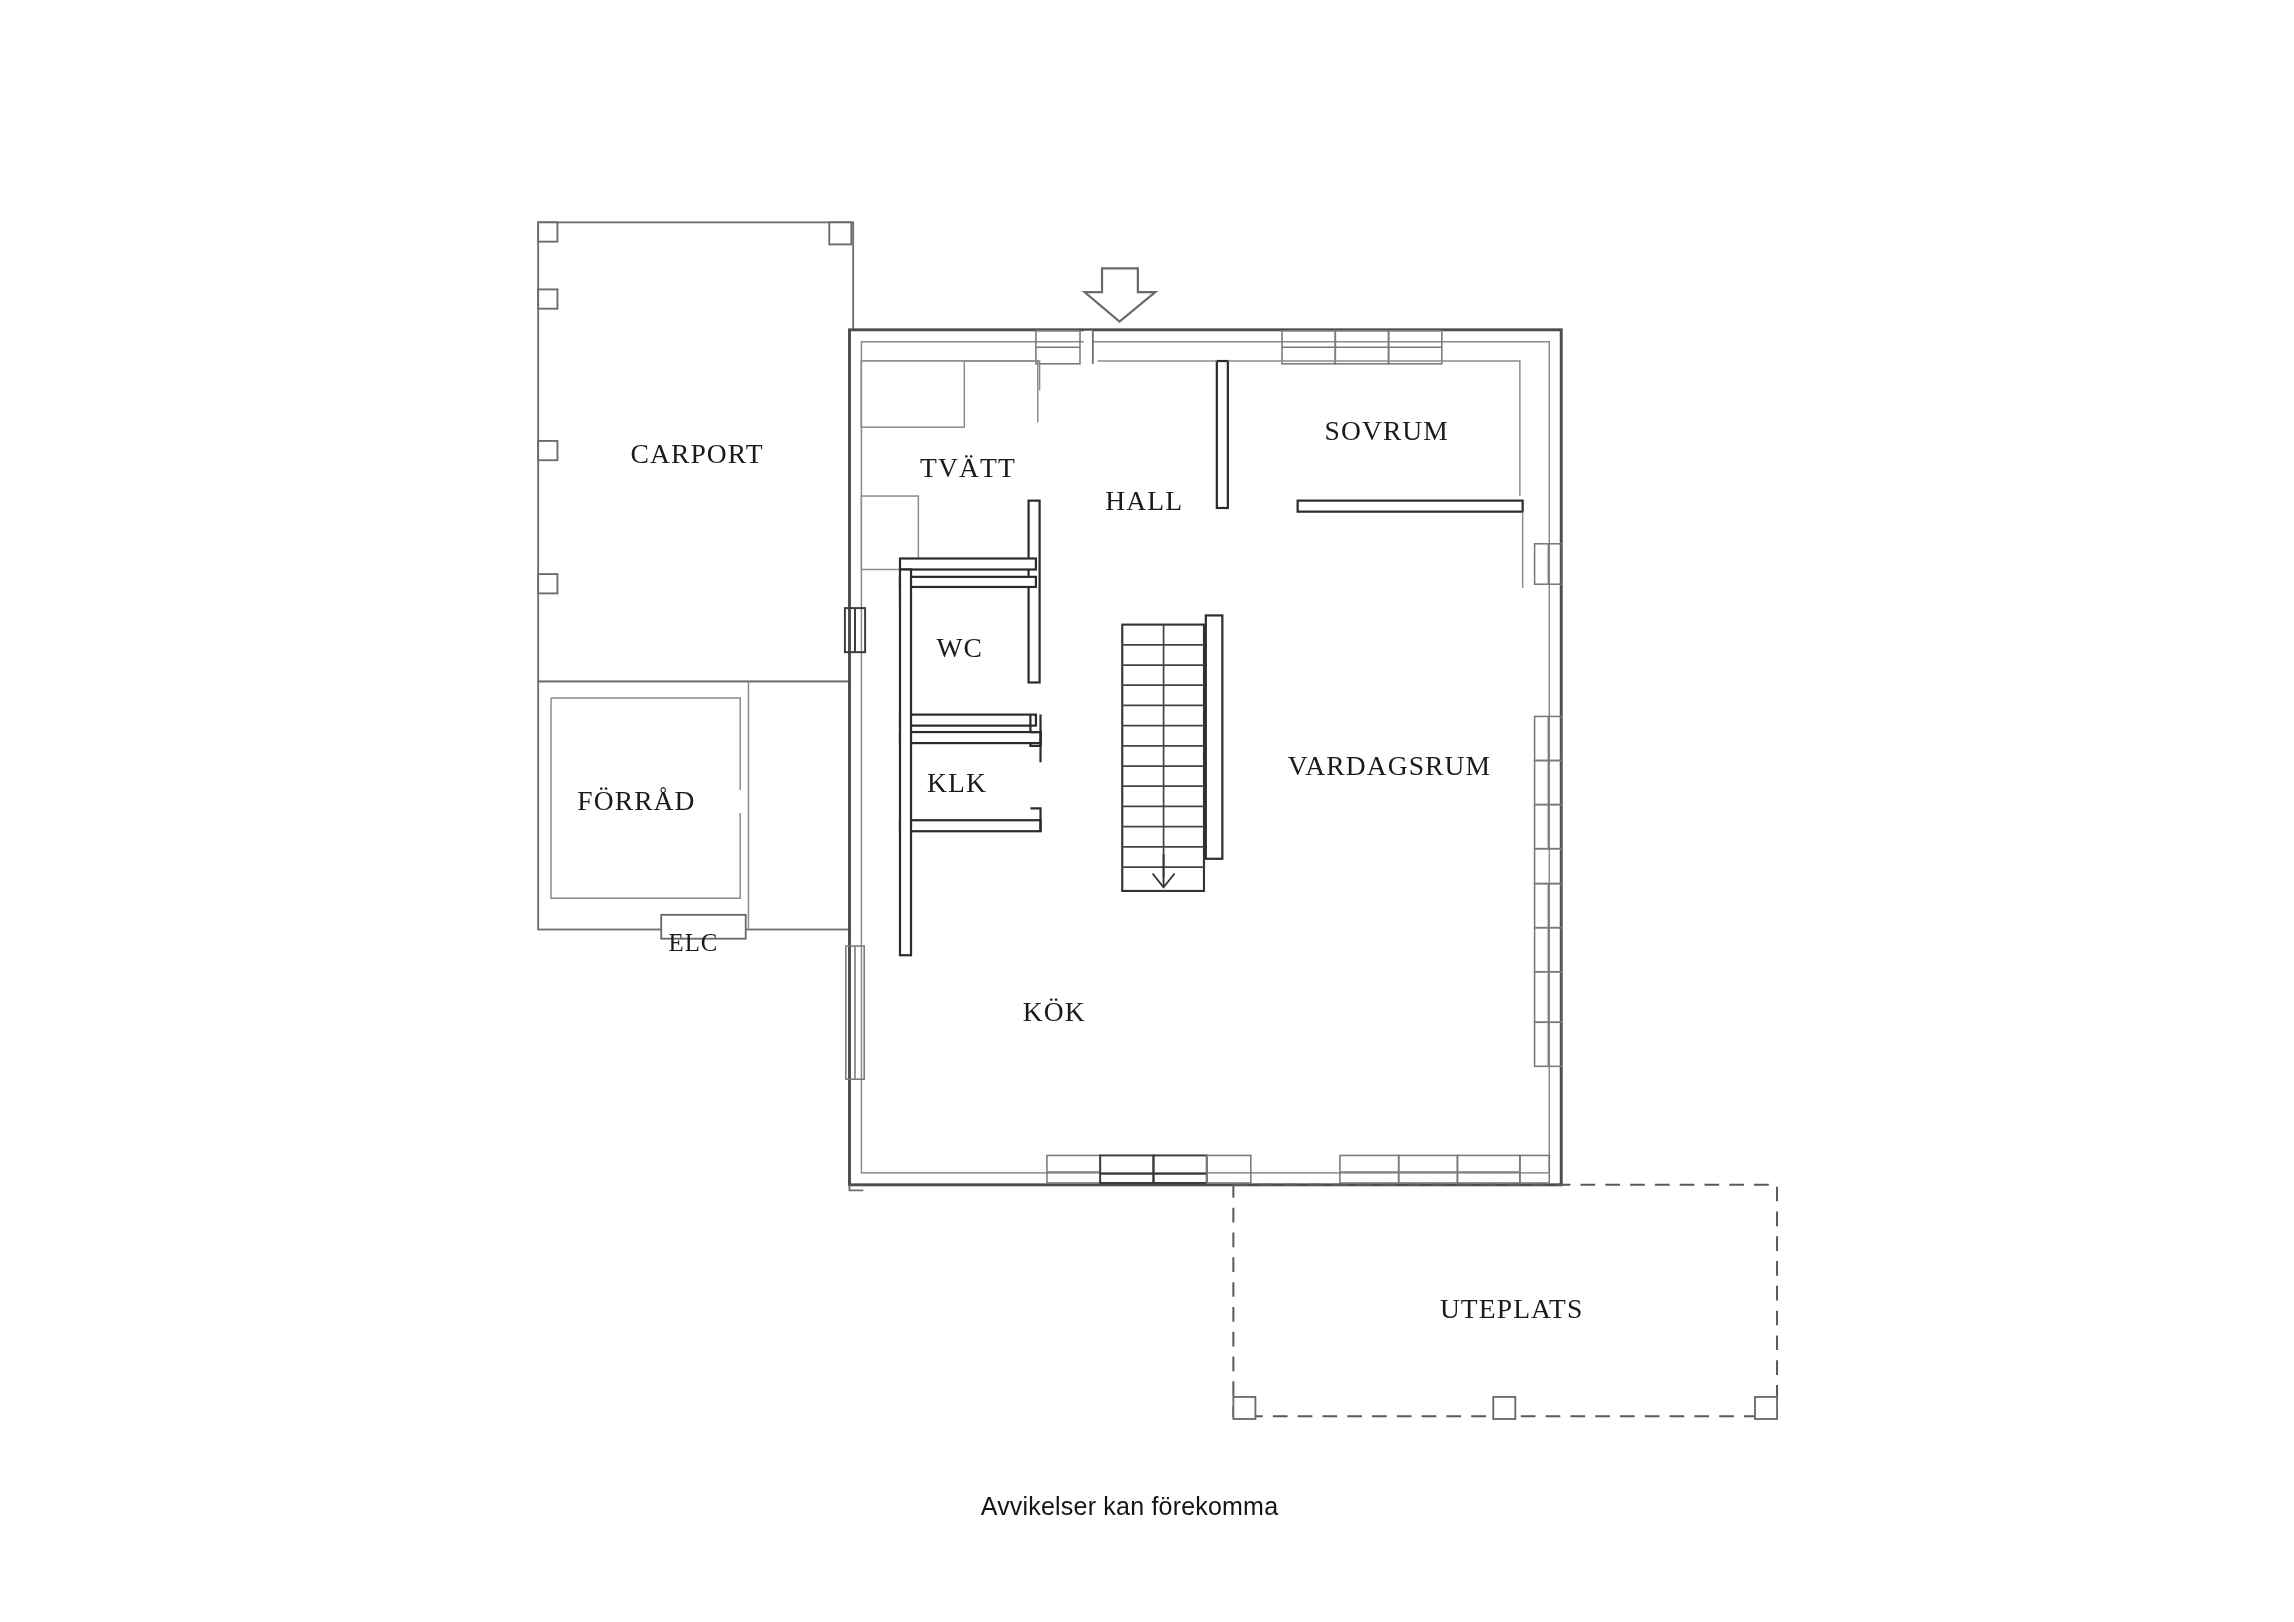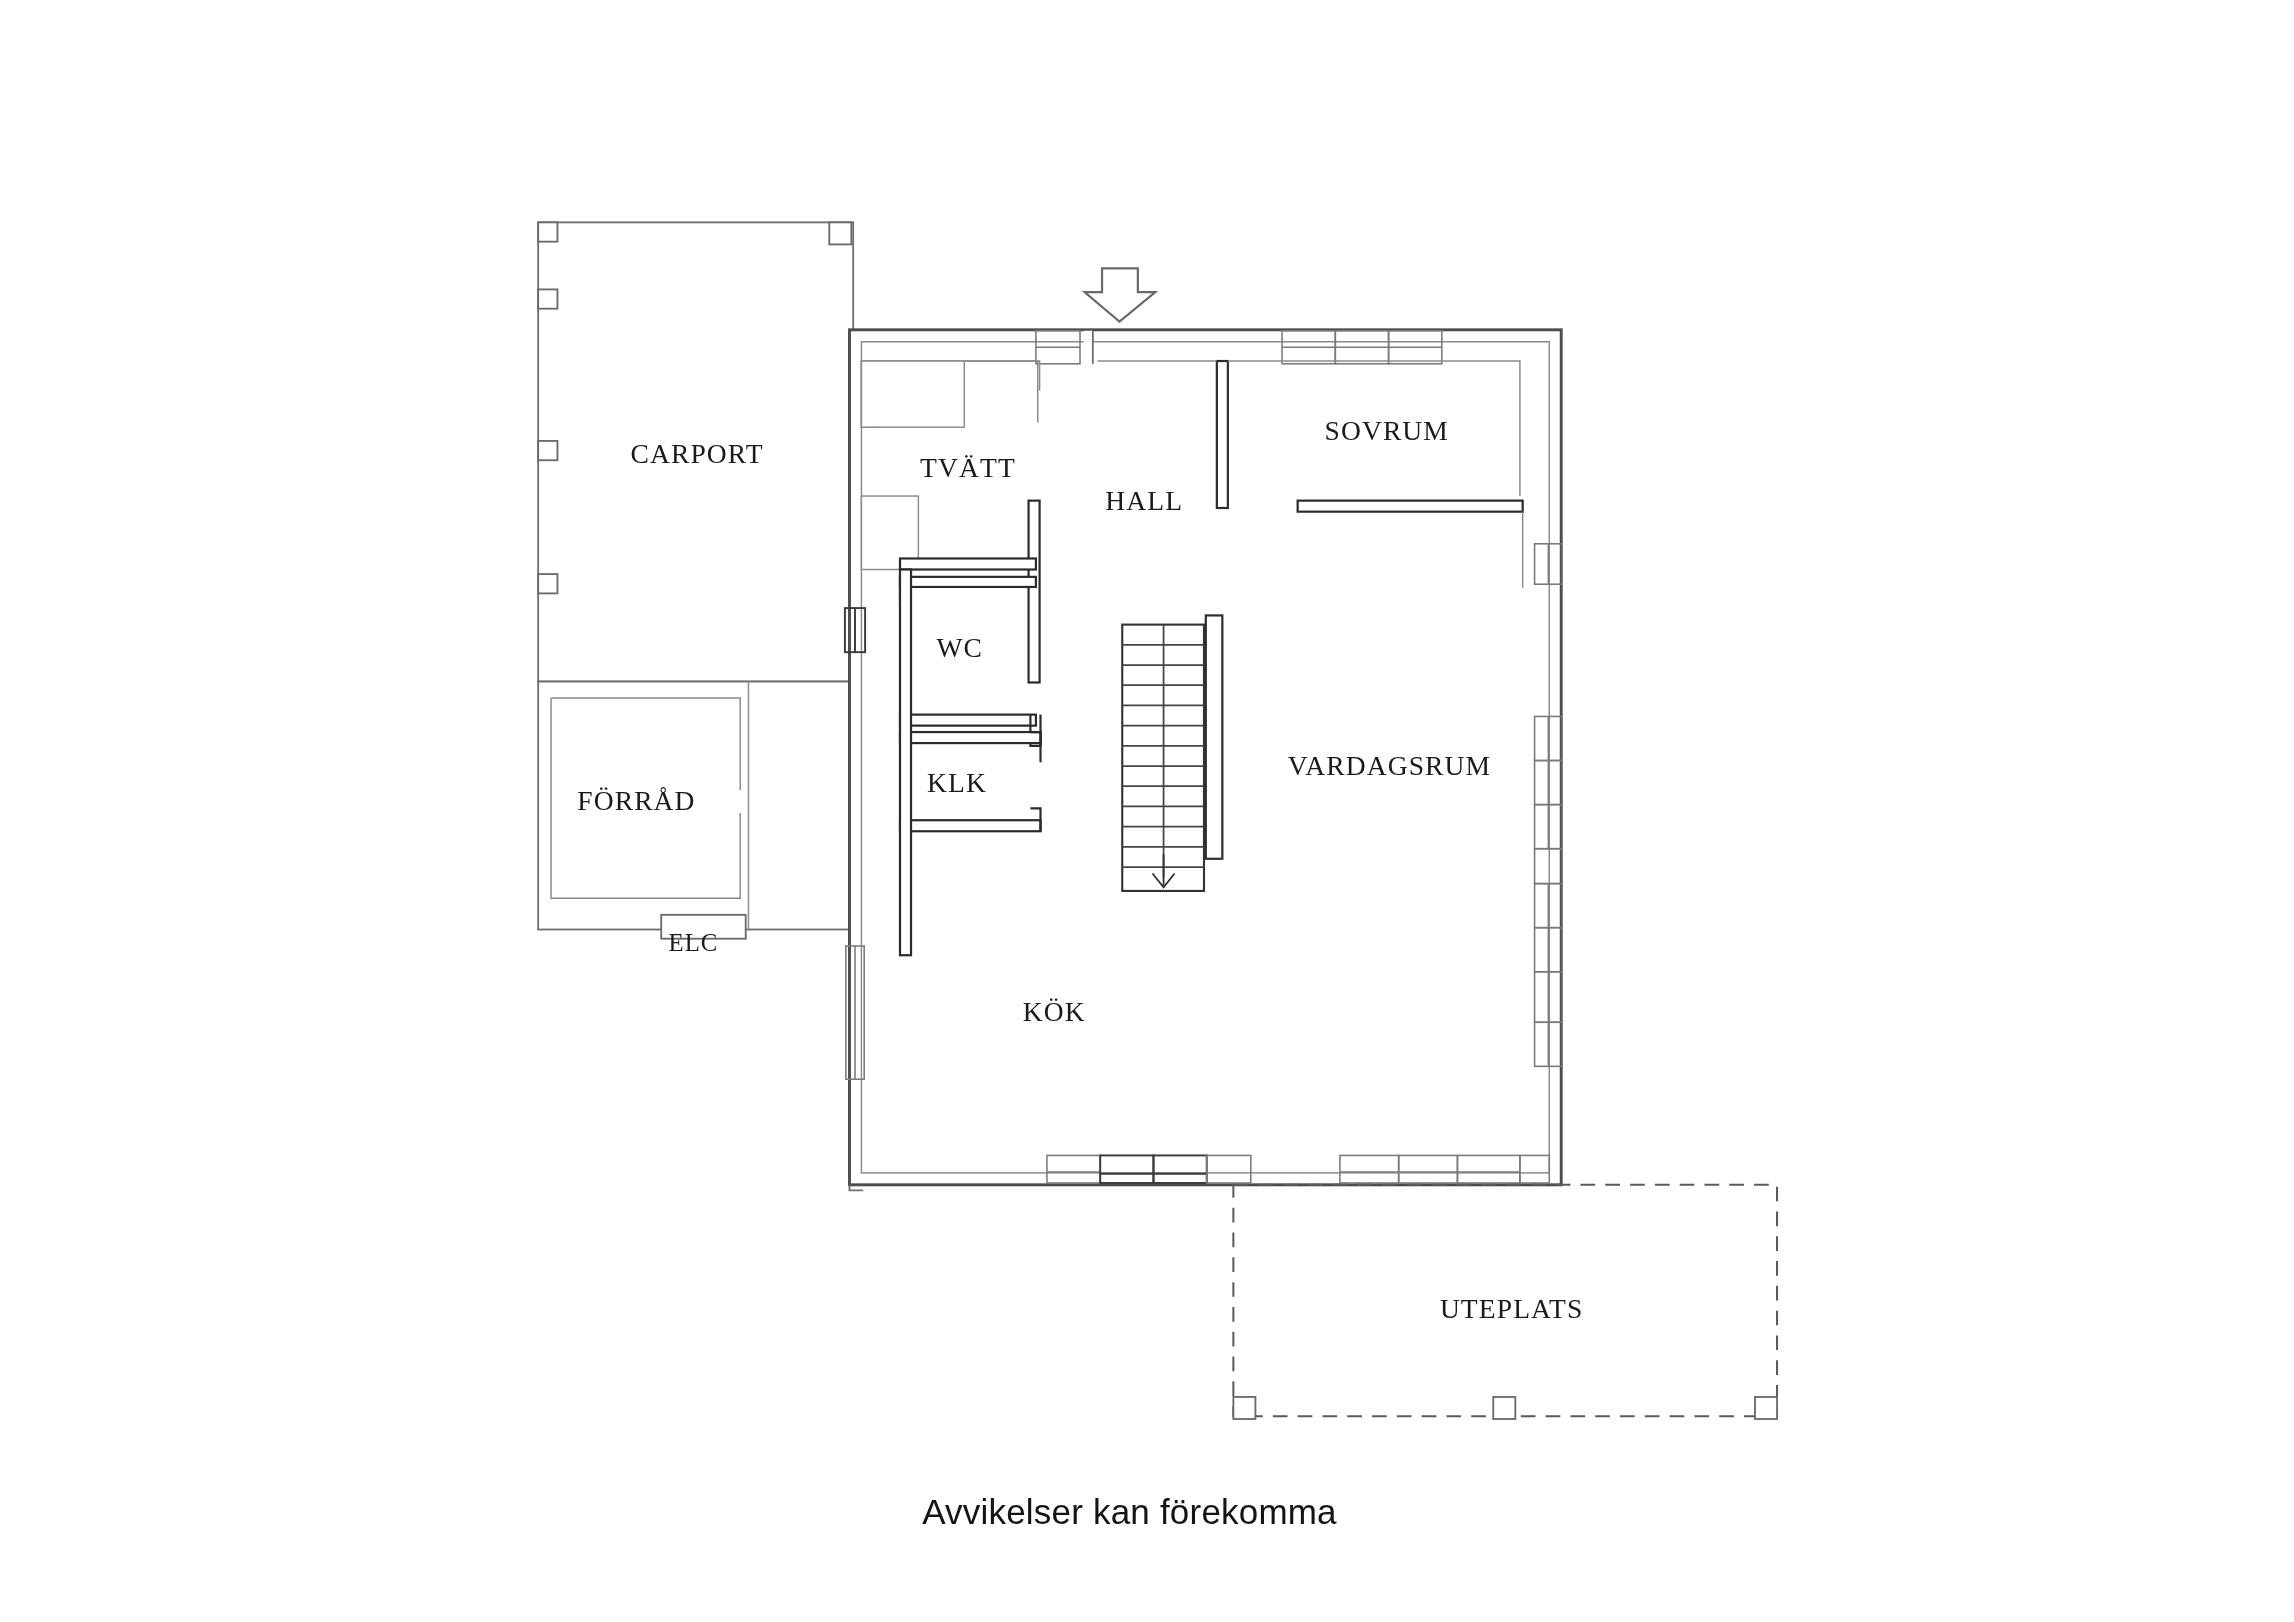--- a/index.html
+++ b/index.html
@@ -43,21 +43,21 @@
     dominant-baseline: middle;
     letter-spacing: 1px;
   }
   .caption-text {
     position: absolute;
     left: 0;
     top: 1492px;
     width: 2259px;
     text-align: center;
     font-family: "Liberation Sans", sans-serif;
-    font-size: 35px;
+    font-size: 25px;
     color: #141414;
     letter-spacing: 0.2px;
   }
   .wall-thick  { fill: none; stroke: #4d4d4d; stroke-width: 3.2; }
   .wall-thin   { fill: none; stroke: #6e6e6e; stroke-width: 2; }
   .wall-inner  { fill: none; stroke: #2b2b2b; stroke-width: 2.4; }
   .wall-light  { fill: none; stroke: #8a8a8a; stroke-width: 1.6; }
   .win-line    { fill: none; stroke: #7a7a7a; stroke-width: 1.7; }
   .win-dark    { fill: none; stroke: #3a3a3a; stroke-width: 2.1; }
   .dashed-out  { fill: none; stroke: #5a5a5a; stroke-width: 2.2; stroke-dasharray: 16 11; }

